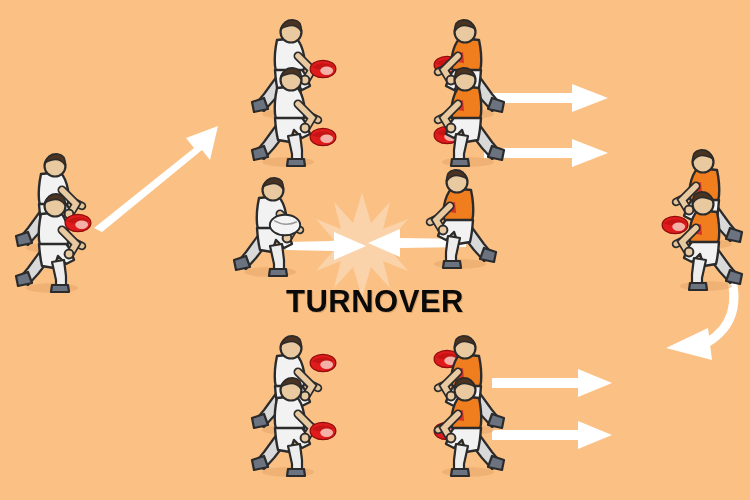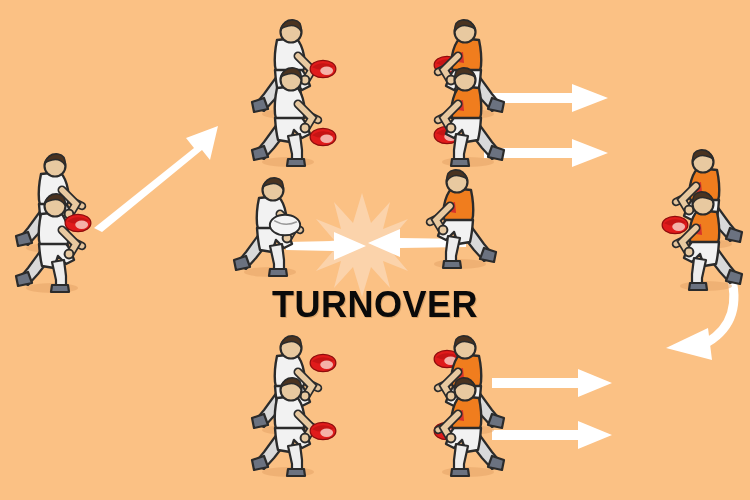--- a/index.html
+++ b/index.html
@@ -49,21 +49,21 @@
   .arrow svg { display:block; overflow: visible; }
   .burst {
     position: absolute;
   }
   .turnover-label {
     position: absolute;
     left: 0;
     top: 284px;
     width: 750px;
     text-align: center;
-    font-size: 36px;
+    font-size: 31px;
     font-weight: bold;
     letter-spacing: 0.5px;
     color: #0a0a0a;
     font-family: "Liberation Sans", sans-serif;
     text-shadow: 1px 1px 0 rgba(120,70,20,0.25);
     user-select: none;
   }
 </style>
 <style>[data-name^="player-"] svg .jersey, [data-name^="player-"] svg use { }[data-name^="player-"] { --jersey:#f2f2f2; --crest: transparent; }</style></head>
 <body>

